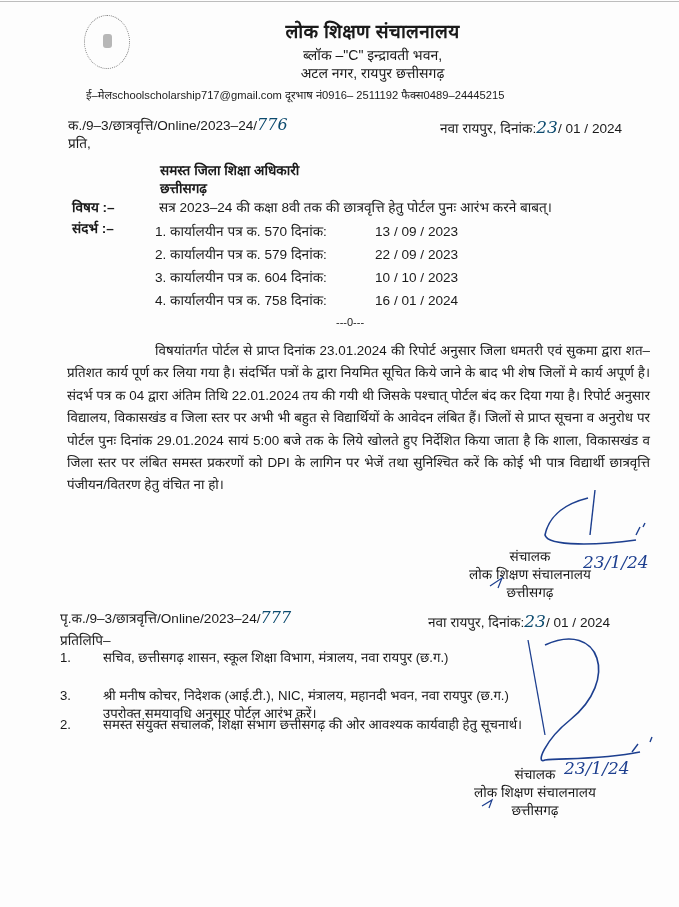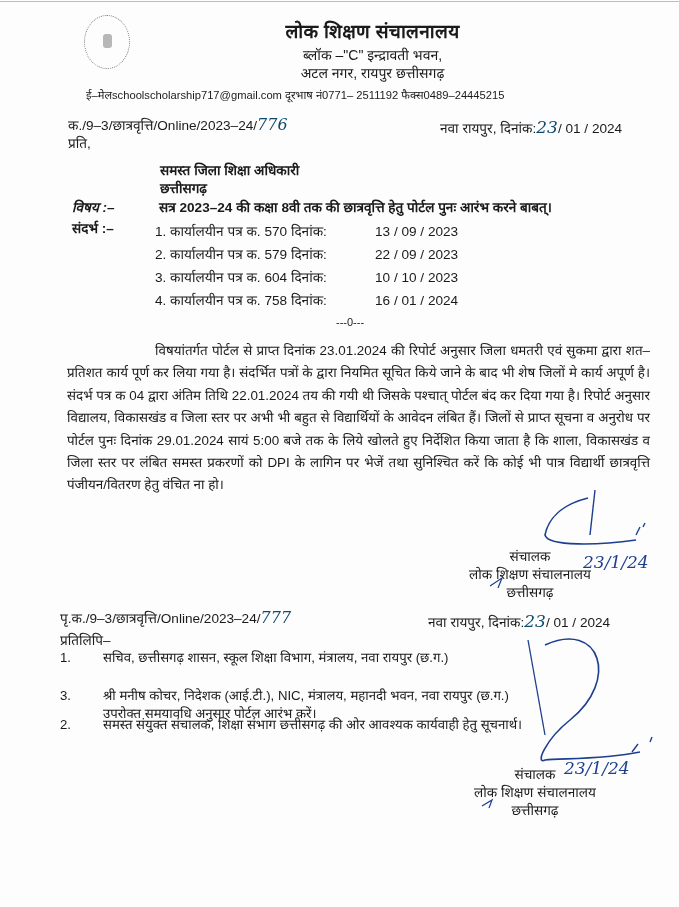--- a/index.html
+++ b/index.html
@@ -39,37 +39,37 @@
   <div class="topline"></div>
 
   <div class="emblem">
       <div class="core"></div>
     </div>
   <div class="hdr-title">लोक शिक्षण संचालनालय</div>
   <div class="hdr-line hdr-l1">ब्लॉक –"C" इन्द्रावती भवन,</div>
   <div class="hdr-line hdr-l2">अटल नगर, रायपुर छत्तीसगढ़</div>
   <div class="hdr-contact">
     <span>ई–मेल</span><span>schoolscholarship717@gmail.com</span>
-    <span>दूरभाष नं</span><span>0771– 2511192</span>
+    <span>दूरभाष नं</span><span>0916– 2511192</span>
     <span>फैक्स</span><span>0489–24445215</span>
   </div>
 
   <div class="abs t14" style="left:68px; top:115px;">
     <span>क./9–3/छात्रवृत्ति/Online/2023–24/</span><span class="hand">776</span>
   </div>
   <div class="abs t14" style="left:440px; top:117px;">
     <span>नवा रायपुर, दिनांक:</span><span class="hand" style="font-size:17px;">23</span><span>/ 01 / 2024</span>
   </div>
   <div class="abs t14" style="left:68px; top:133px;">प्रति,</div>
 
   <div class="abs t14 bold" style="left:160px; top:160px;">समस्त जिला शिक्षा अधिकारी</div>
   <div class="abs t14 bold" style="left:160px; top:178px;">छत्तीसगढ़</div>
 
-  <div class="abs t14 bold" style="left:72px; top:197px;font-style:italic;">विषय :–</div>
-  <div class="abs t14" style="left:159px; top:197px;font-weight:bold;">सत्र 2023–24 की कक्षा 8वी तक की छात्रवृत्ति हेतु पोर्टल पुनः आरंभ करने बाबत्।</div>
+  <div class="abs t14 bold" style="left:72px; top:197px;">विषय :–</div>
+  <div class="abs t14" style="left:159px; top:197px;">सत्र 2023–24 की कक्षा 8वी तक की छात्रवृत्ति हेतु पोर्टल पुनः आरंभ करने बाबत्।</div>
 
   <div class="abs t14 bold" style="left:72px; top:218px;">संदर्भ :–</div>
   <div class="abs t14" style="left:155px; top:221px;"><span>1. कार्यालयीन पत्र क. 570 दिनांक:</span></div>
   <div class="abs t14" style="left:375px; top:224px;">13 / 09 / 2023</div>
   <div class="abs t14" style="left:155px; top:244px;"><span>2. कार्यालयीन पत्र क. 579 दिनांक:</span></div>
   <div class="abs t14" style="left:375px; top:247px;">22 / 09 / 2023</div>
   <div class="abs t14" style="left:155px; top:267px;"><span>3. कार्यालयीन पत्र क. 604 दिनांक:</span></div>
   <div class="abs t14" style="left:375px; top:270px;">10 / 10 / 2023</div>
   <div class="abs t14" style="left:155px; top:290px;"><span>4. कार्यालयीन पत्र क. 758 दिनांक:</span></div>
   <div class="abs t14" style="left:375px; top:293px;">16 / 01 / 2024</div>

